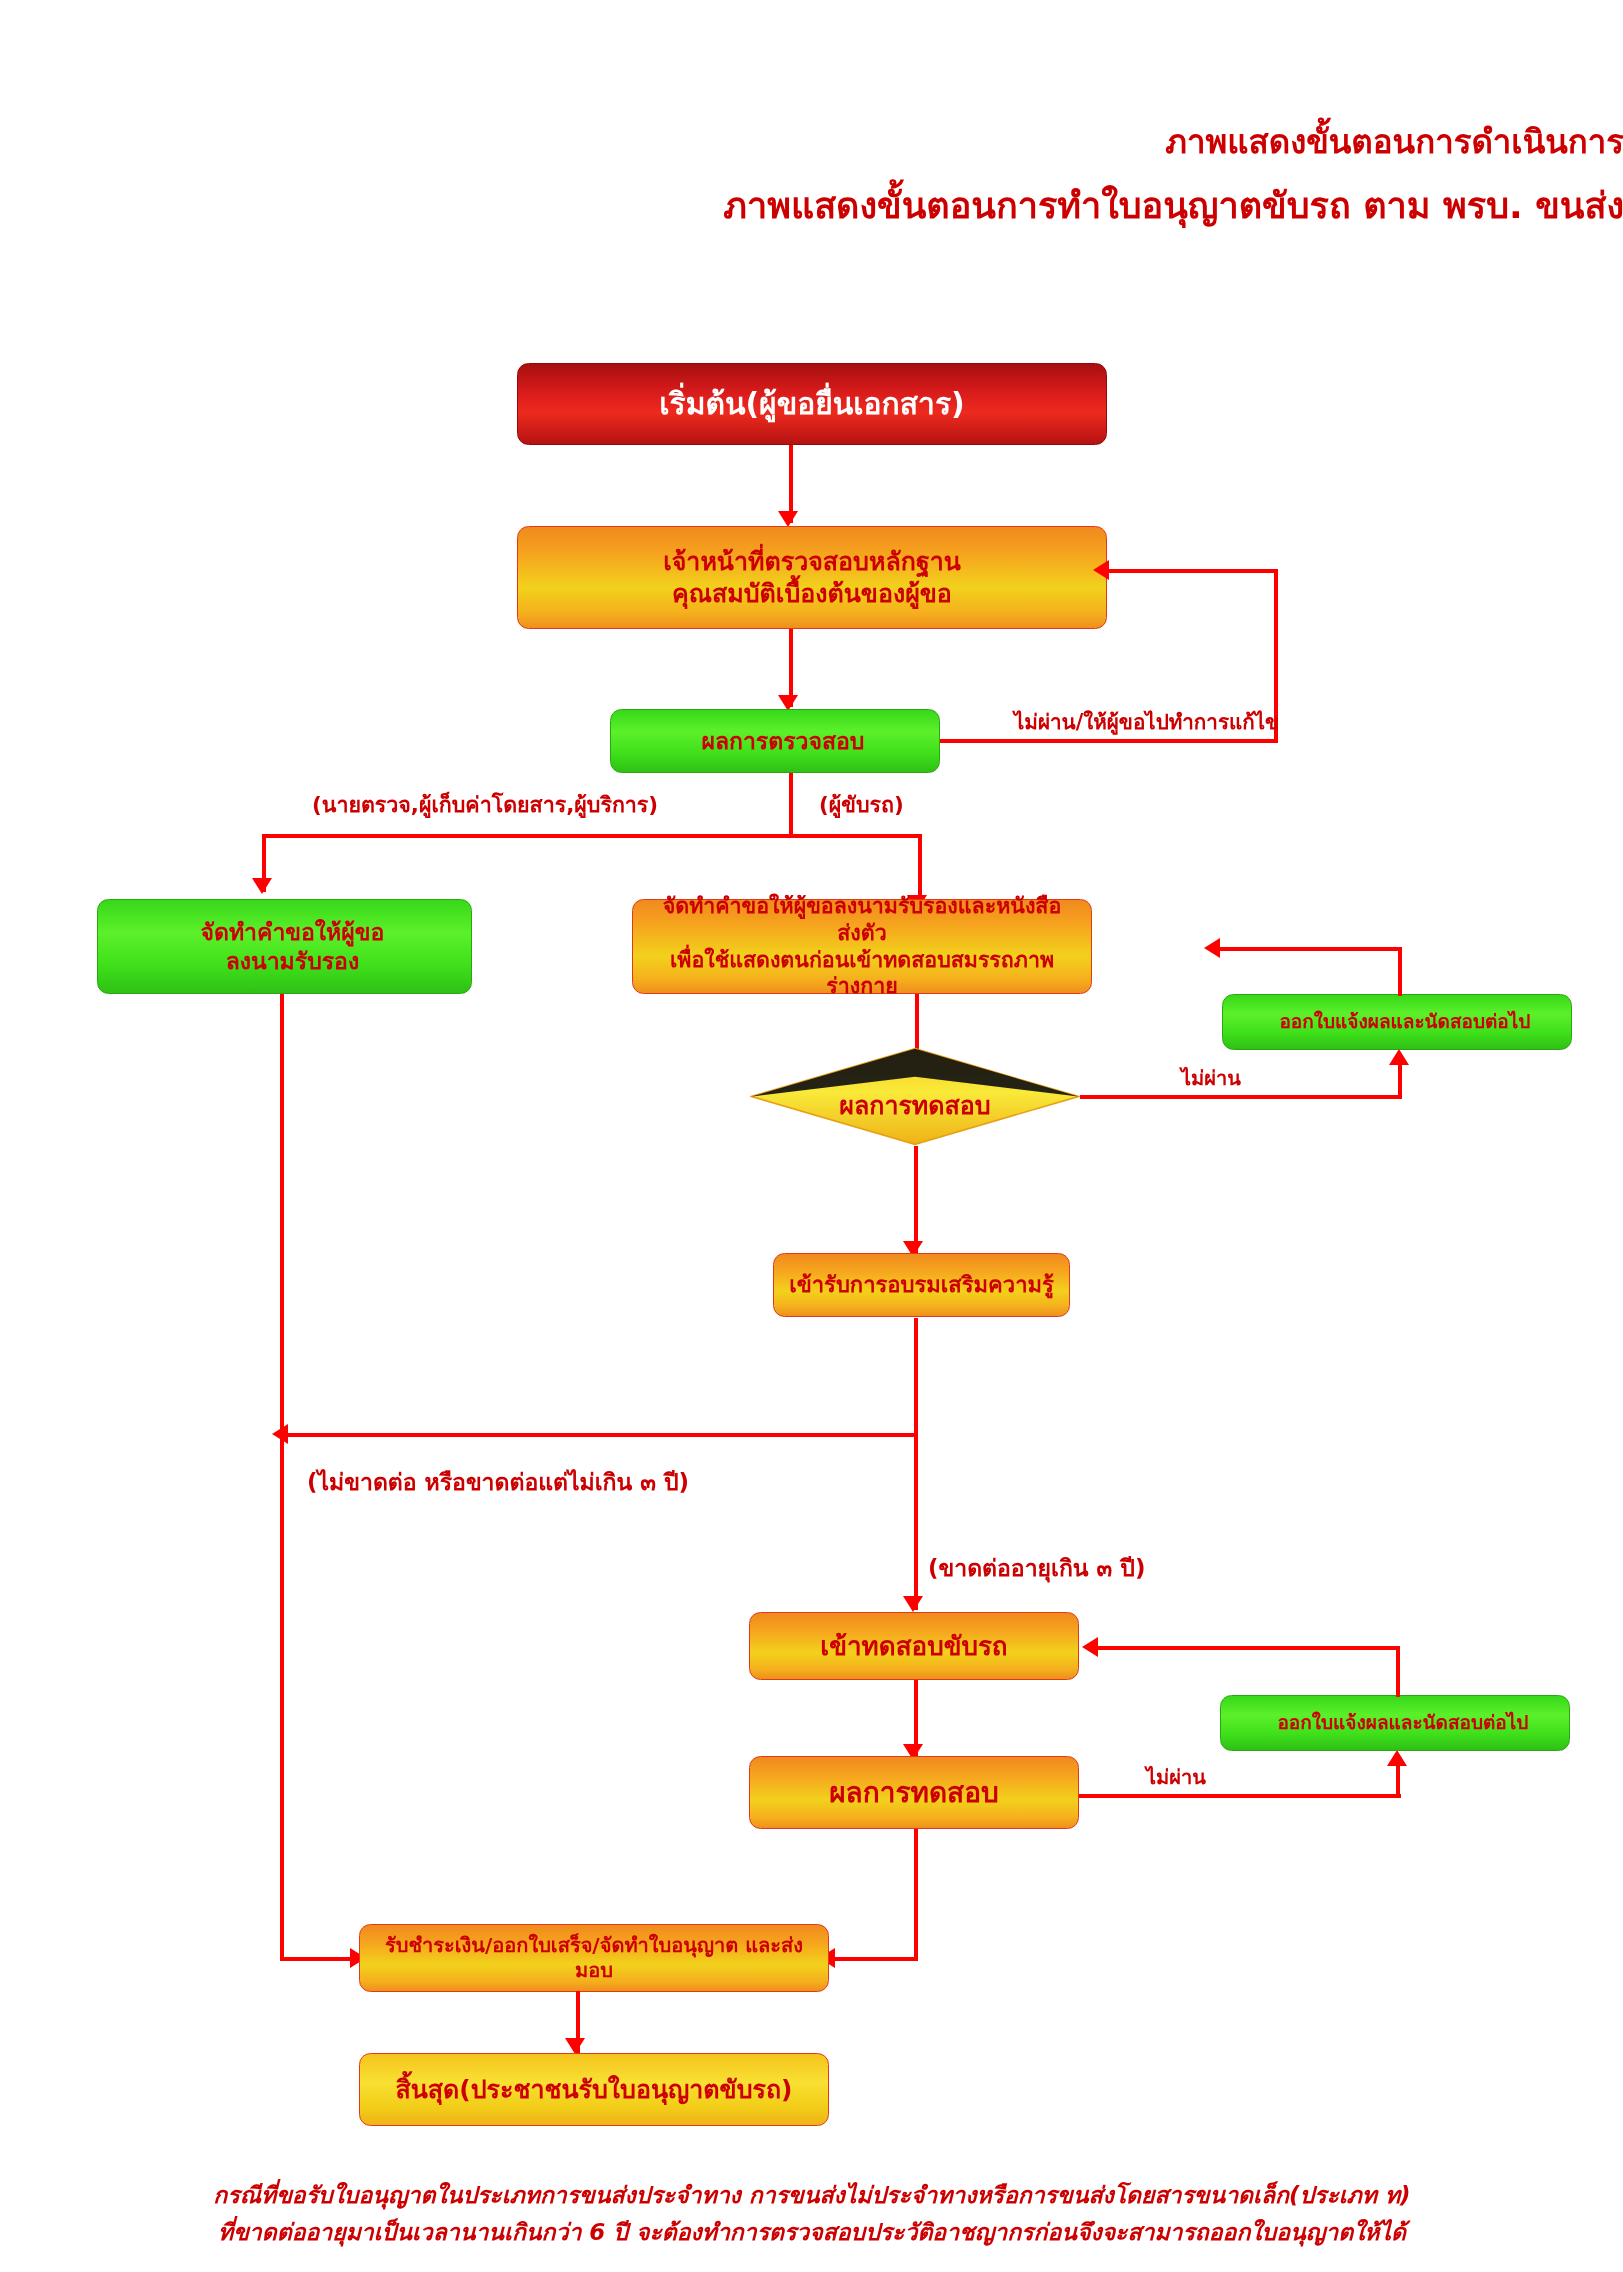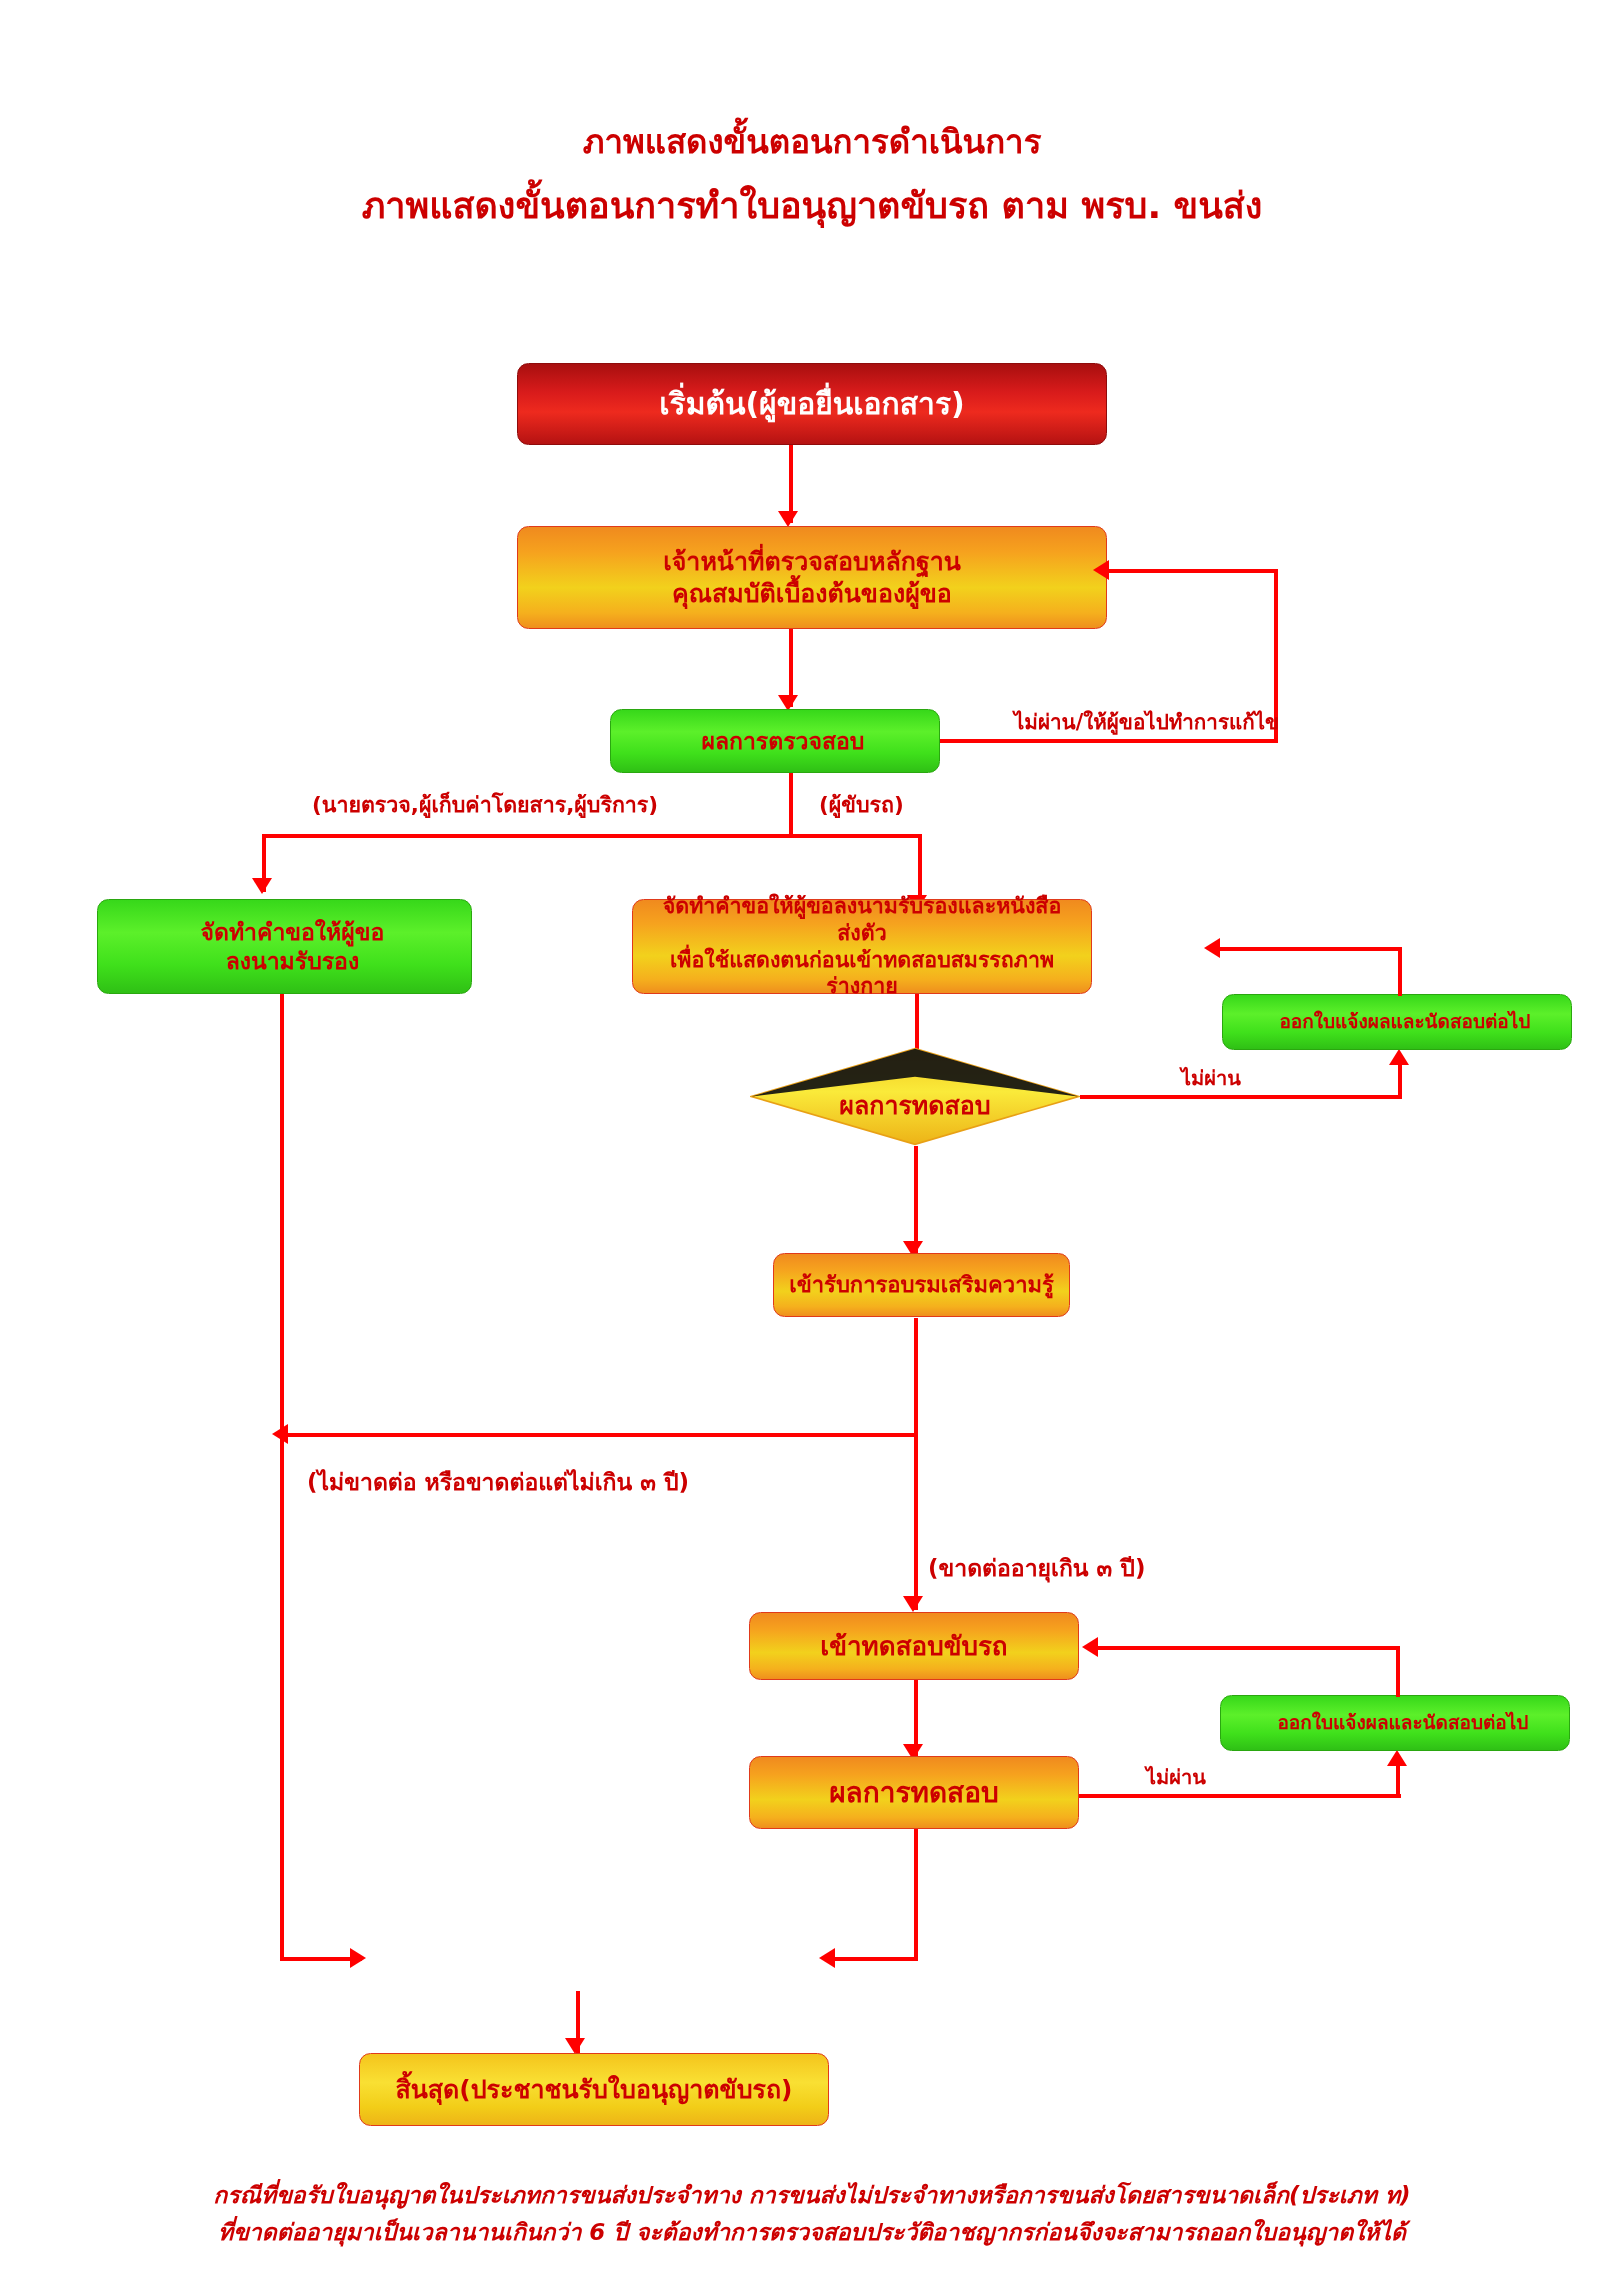--- a/index.html
+++ b/index.html
@@ -1,19 +1,19 @@
 <!DOCTYPE html>
 <html style="font-size:13px"><head>
 <meta charset="utf-8">
 <style>
   html,body{margin:0;padding:0;background:#ffffff;}
   body{font-family:"DejaVu Sans","Liberation Sans",sans-serif;}
   #page{position:relative;width:1624px;height:2273px;background:#fff;overflow:hidden;}
 
-  .title{position:absolute;width:100%;text-align:center;color:#cc0000;font-weight:bold;}
+  .title{position:absolute;width:100%;text-align:right;color:#cc0000;font-weight:bold;}
   #title1{top:115px;font-size:33px;}
   #title2{top:177px;font-size:36px;}
 
   .node{position:absolute;display:flex;align-items:center;justify-content:center;
         text-align:center;color:#cc0000;font-weight:bold;box-sizing:border-box;
         border:1.6px solid #e03a1a;border-radius:11.5px;line-height:1.25;padding:3.3px 8.2px;}
 
   
   .g-redbox{background:linear-gradient(180deg,#a80f0f 0%,#d81b1b 35%,#ee2a1e 60%,#b51212 100%);color:#ffffff;}
   .g-orange{background:linear-gradient(180deg,#f08a1e 0%,#f6a21e 25%,#f2d11c 60%,#f5b01d 85%,#ef8f1d 100%);}
@@ -151,20 +151,21 @@
   <div class="arrow left" style="left:1082px;top:1637px;"></div>
 
   <div class="edge v" style="left:914px;top:1829px;height:132px;"></div>
   <div class="edge h" style="left:833px;top:1957px;width:82px;"></div>
   <div class="arrow left" style="left:819px;top:1948px;"></div>
 
   <div class="edge v" style="left:280px;top:994px;height:963px;"></div>
   <div class="edge h" style="left:280px;top:1957px;width:82px;"></div>
   <div class="arrow right" style="left:350px;top:1948px;"></div>
 
+  <div class="node g-orange" style="left:359px;top:1924px;width:470px;height:68px;font-size:20px;">รับชำระเงิน/ออกใบเสร็จ/จัดทำใบอนุญาต และส่งมอบ</div>
 
   <div class="edge v" style="left:576px;top:1991px;height:64px;"></div>
   <div class="arrow down" style="left:565px;top:2038px;"></div>
 
   <div class="node g-yellow" style="left:359px;top:2053px;width:470px;height:73px;font-size:25px;">สิ้นสุด(ประชาชนรับใบอนุญาตขับรถ)</div>
 
   <div class="footer" style="top:2177px;font-style:italic;">
     <div>กรณีที่ขอรับใบอนุญาตในประเภทการขนส่งประจำทาง การขนส่งไม่ประจำทางหรือการขนส่งโดยสารขนาดเล็ก(ประเภท ท)</div>
     <div>ที่ขาดต่ออายุมาเป็นเวลานานเกินกว่า 6 ปี จะต้องทำการตรวจสอบประวัติอาชญากรก่อนจึงจะสามารถออกใบอนุญาตให้ได้</div>
   </div>

